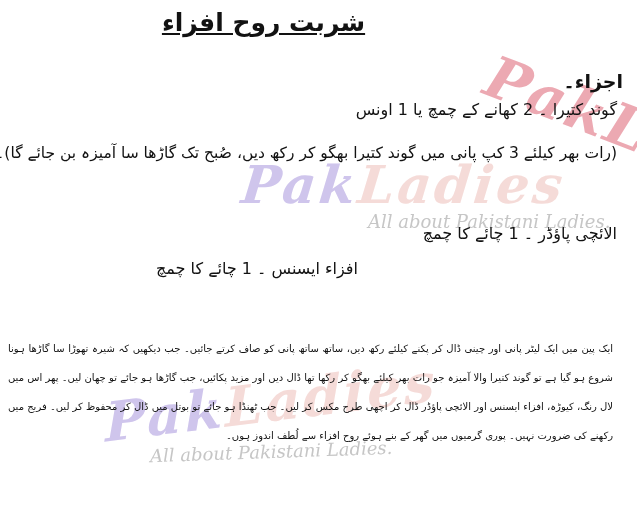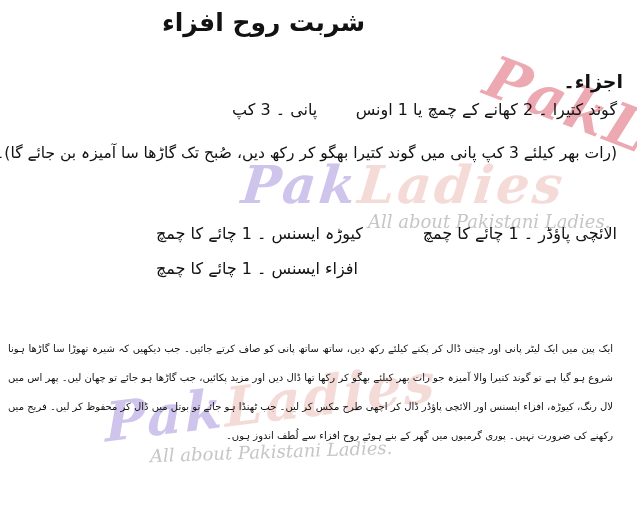--- a/index.html
+++ b/index.html
@@ -26,21 +26,21 @@
     color:#c6c6c6;font-size:18px;pointer-events:none;
   }
   .tag-a{left:368px;top:211px;}
   .tag-b{left:150px;top:441px;transform:rotate(-2deg);}
   
   .content{position:relative;z-index:1;width:100%;height:100%;direction:rtl;}
   .title{
     position:absolute;top:8px;left:0;width:100%;text-align:center;
     font-size:25px;font-weight:bold;
   }
-  .title .shift{position:relative;display:inline-block;transform:translateX(-55px);}
+  .title .shift{position:relative;display:inline-block;transform:translateX(-55px);text-decoration:underline;}
   .section-heading{
     position:absolute;font-size:19px;font-weight:bold;margin-top:10px;
   }
   .h-ingredients{top:60px;right:14px;}
   .h-method{top:296px;right:10px;}
   .ing-row{position:absolute;left:0;width:100%;height:28px;font-size:16px;}
   .ing-row .cell-r{position:absolute;right:20px;white-space:nowrap;}
   .ing-row .cell-l{position:absolute;white-space:nowrap;}
   .r0{top:100px;}  .r0 .cell-l{left:232px;}
   .rnote{top:144px;}
@@ -65,33 +65,31 @@
 <div class="content">
 
   <div class="title">
     <span class="shift">شربت روح افزاء</span>
   </div>
 
   <div class="section-heading h-ingredients">اجزاء۔</div>
 
   <div class="ing-row r0">
     <span class="cell-r">گوند کتیرا ۔ 2 کھانے کے چمچ یا 1 اونس</span>
-    <span class="cell-l">پانی ۔ 3 کپ</span>
   </div>
 
   <div class="ing-row rnote">
     <span class="note">(رات بھر کیلئے 3 کپ پانی میں گوند کتیرا بھگو کر رکھ دیں، صُبح تک گاڑھا سا آمیزہ بن جائے گا)۔</span>
   </div>
 
   <div class="ing-row r2">
   </div>
 
   <div class="ing-row r3">
     <span class="cell-r">الائچی پاؤڈر ۔ 1 چائے کا چمچ</span>
-    <span class="cell-l">کیوڑہ ایسنس ۔ 1 چائے کا چمچ</span>
   </div>
 
   <div class="ing-row r4">
     <span class="cell-l">افزاء ایسنس ۔ 1 چائے کا چمچ</span>
   </div>
 
 
   <div class="method-par">ایک پین میں ایک لیٹر پانی اور چینی ڈال کر پکنے کیلئے رکھ دیں، ساتھ ساتھ پانی کو صاف کرتے جائیں۔ جب دیکھیں کہ شیرہ تھوڑا سا گاڑھا ہونا شروع ہو گیا ہے تو گوند کتیرا والا آمیزہ جو رات بھر کیلئے بھگو کر رکھا تھا ڈال دیں اور مزید پکائیں، جب گاڑھا ہو جائے تو چھان لیں۔ پھر اس میں لال رنگ، کیوڑہ، افزاء ایسنس اور الائچی پاؤڈر ڈال کر اچھی طرح مکس کر لیں۔ جب ٹھنڈا ہو جائے تو بوتل میں ڈال کر محفوظ کر لیں۔ فریج میں رکھنے کی ضرورت نہیں۔ پوری گرمیوں میں گھر کے بنے ہوئے روح افزاء سے لُطف اندوز ہوں۔</div>
 
 </div>

